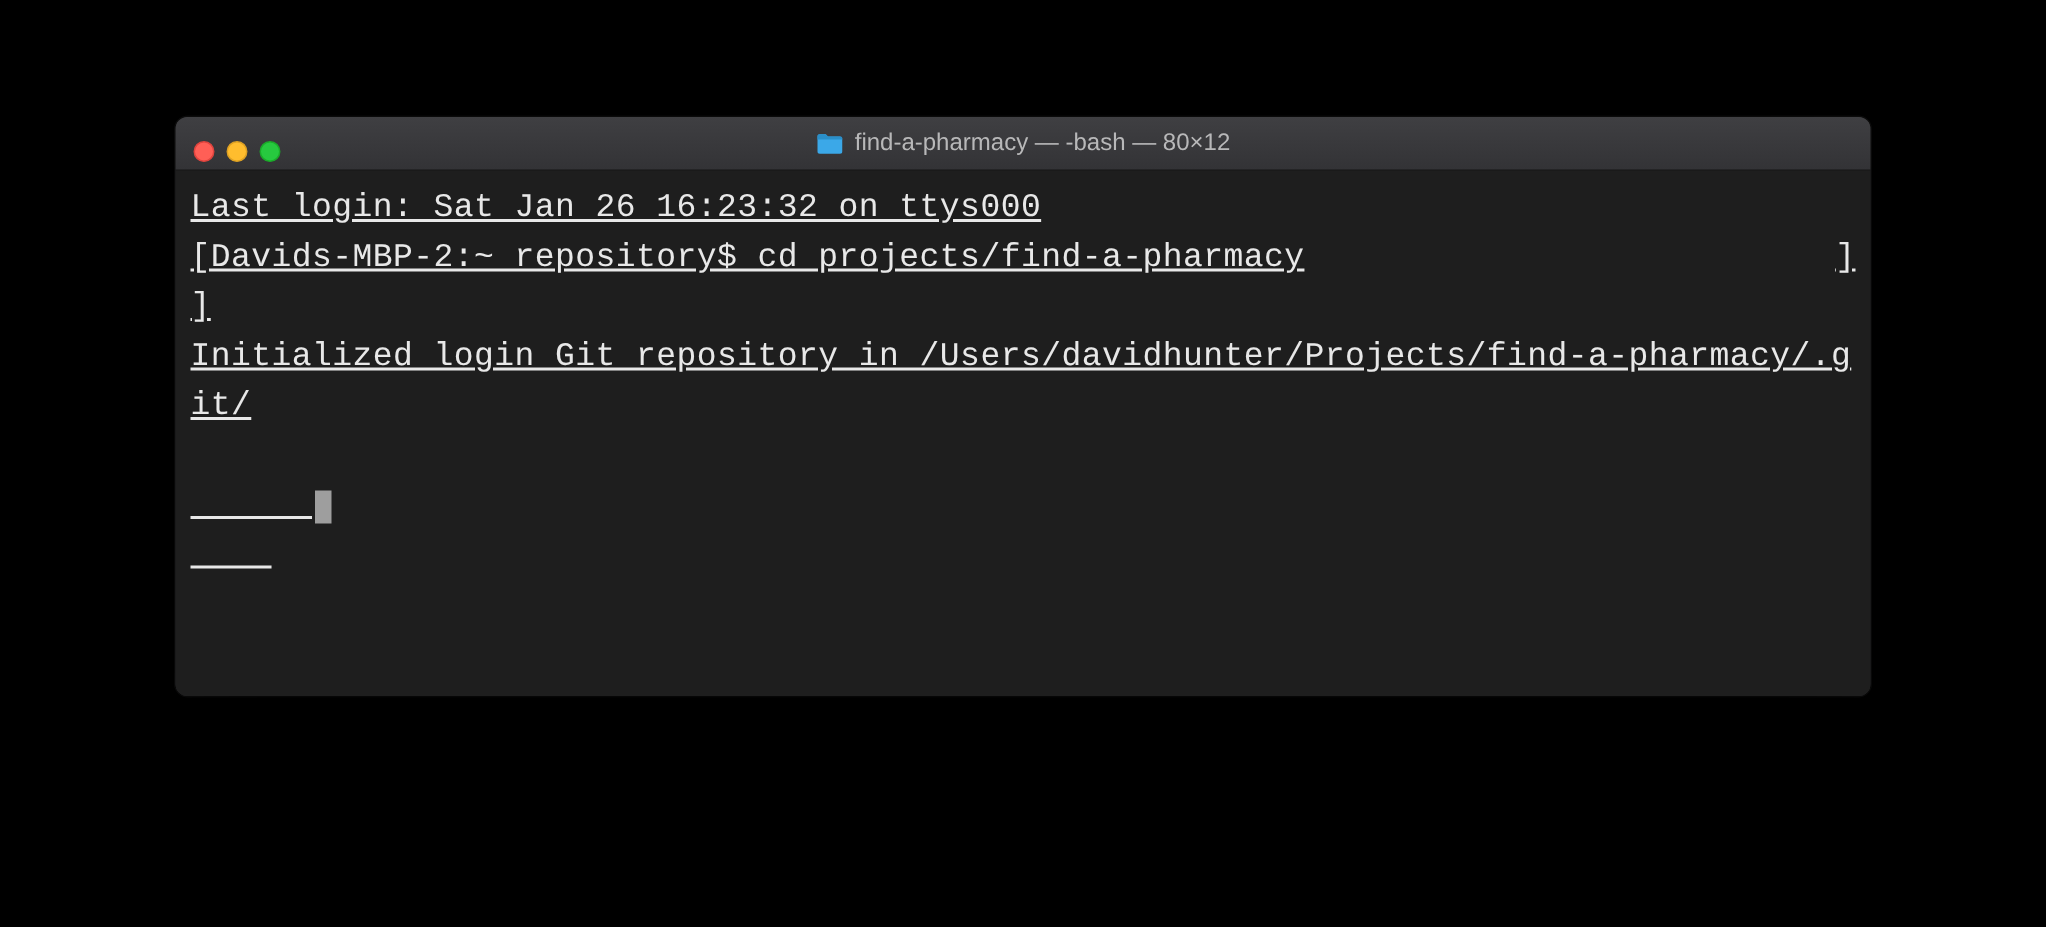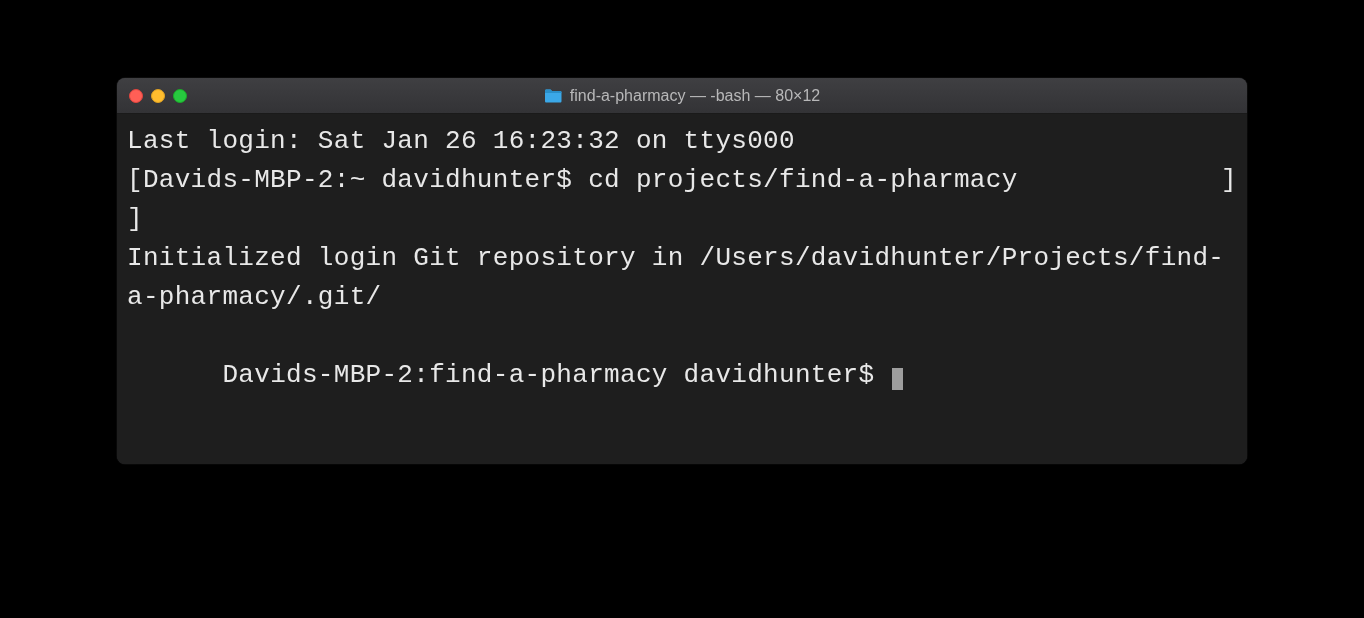--- a/index.html
+++ b/index.html
@@ -21,21 +21,20 @@
       width: 1130px;
       background: #2a2a2d;
       border-radius: 8px;
       box-shadow: 0 20px 60px rgba(0,0,0,0.7), 0 0 0 1px rgba(255,255,255,0.05);
       overflow: hidden;
     }
     .title-bar {
       height: 36px;
       background: linear-gradient(to bottom, #3f3f42, #333336);
       display: flex;
-      align-items: center;
       padding: 16px 12px;
       position: relative;
       border-bottom: 1px solid #1a1a1a;
     }
     .traffic-lights {
       display: flex;
       gap: 8px;
       position: absolute;
       left: 12px;
     }
@@ -58,23 +57,24 @@
     }
     .folder-icon {
       width: 18px;
       height: 14px;
     }
     .terminal-body {
       background: #1e1e1e;
       padding: 8px 10px 10px 10px;
       min-height: 350px;
       color: #e8e8e8;
-      font-size: 26px;
+      font-size: 22px;
       line-height: 1.5;
       letter-spacing: 0.3px;
+      text-decoration: underline;
     }
     .terminal-line {
       white-space: pre-wrap;
       word-break: break-all;
     }
     .line-with-bracket {
       display: flex;
       justify-content: space-between;
     }
     .line-with-bracket .right-br {
@@ -103,24 +103,24 @@
       <svg class="folder-icon" viewBox="0 0 18 14">
         <path d="M1 2 C1 1 1.5 0.5 2.5 0.5 L6.5 0.5 L8 2 L16 2 C17 2 17.5 2.5 17.5 3.5 L17.5 12 C17.5 13 17 13.5 16 13.5 L2.5 13.5 C1.5 13.5 1 13 1 12 Z" fill="#3ba8e8"></path>
         <path d="M1 4 L17.5 4 L17.5 3.5 C17.5 2.5 17 2 16 2 L8 2 L6.5 0.5 L2.5 0.5 C1.5 0.5 1 1 1 2 Z" fill="#2a8fc9"></path>
       </svg>
       <span>find-a-pharmacy — -bash — 80×12</span>
     </div>
   </div>
   <div class="terminal-body">
     <div class="terminal-line">Last login: Sat Jan 26 16:23:32 on ttys000</div>
     <div class="terminal-line line-with-bracket">
-      <span>[Davids-MBP-2:~ davidhunter$ cd projects/find-a-pharmacy</span>
+      <span>[Davids-MBP-2:~ repository$ cd projects/find-a-pharmacy</span>
       <span class="right-br">]</span>
     </div>
     <div class="terminal-line line-with-bracket">
       <span class="right-br">]</span>
     </div>
     <div class="terminal-line">Initialized login Git repository in /Users/davidhunter/Projects/find-a-pharmacy/.git/</div>
     <div class="terminal-line">
-      <span>Davids-MBP-2:find-a-pharmacy davidhunter$ </span><span class="cursor"></span>
+      <span class="cursor"></span>
     </div>
   </div>
 </div>
 
 </body></html>

